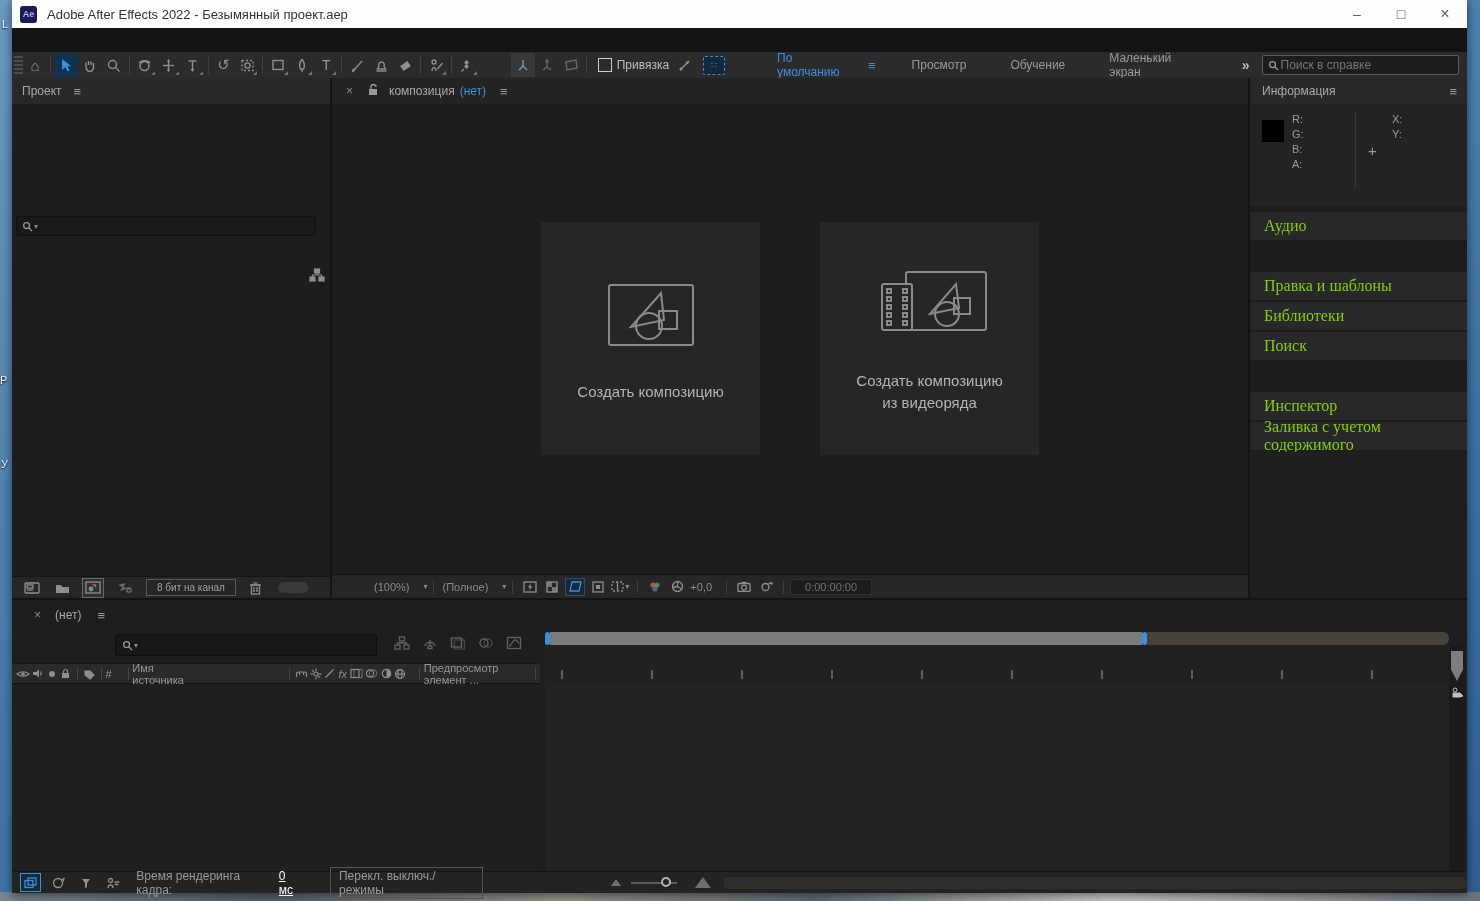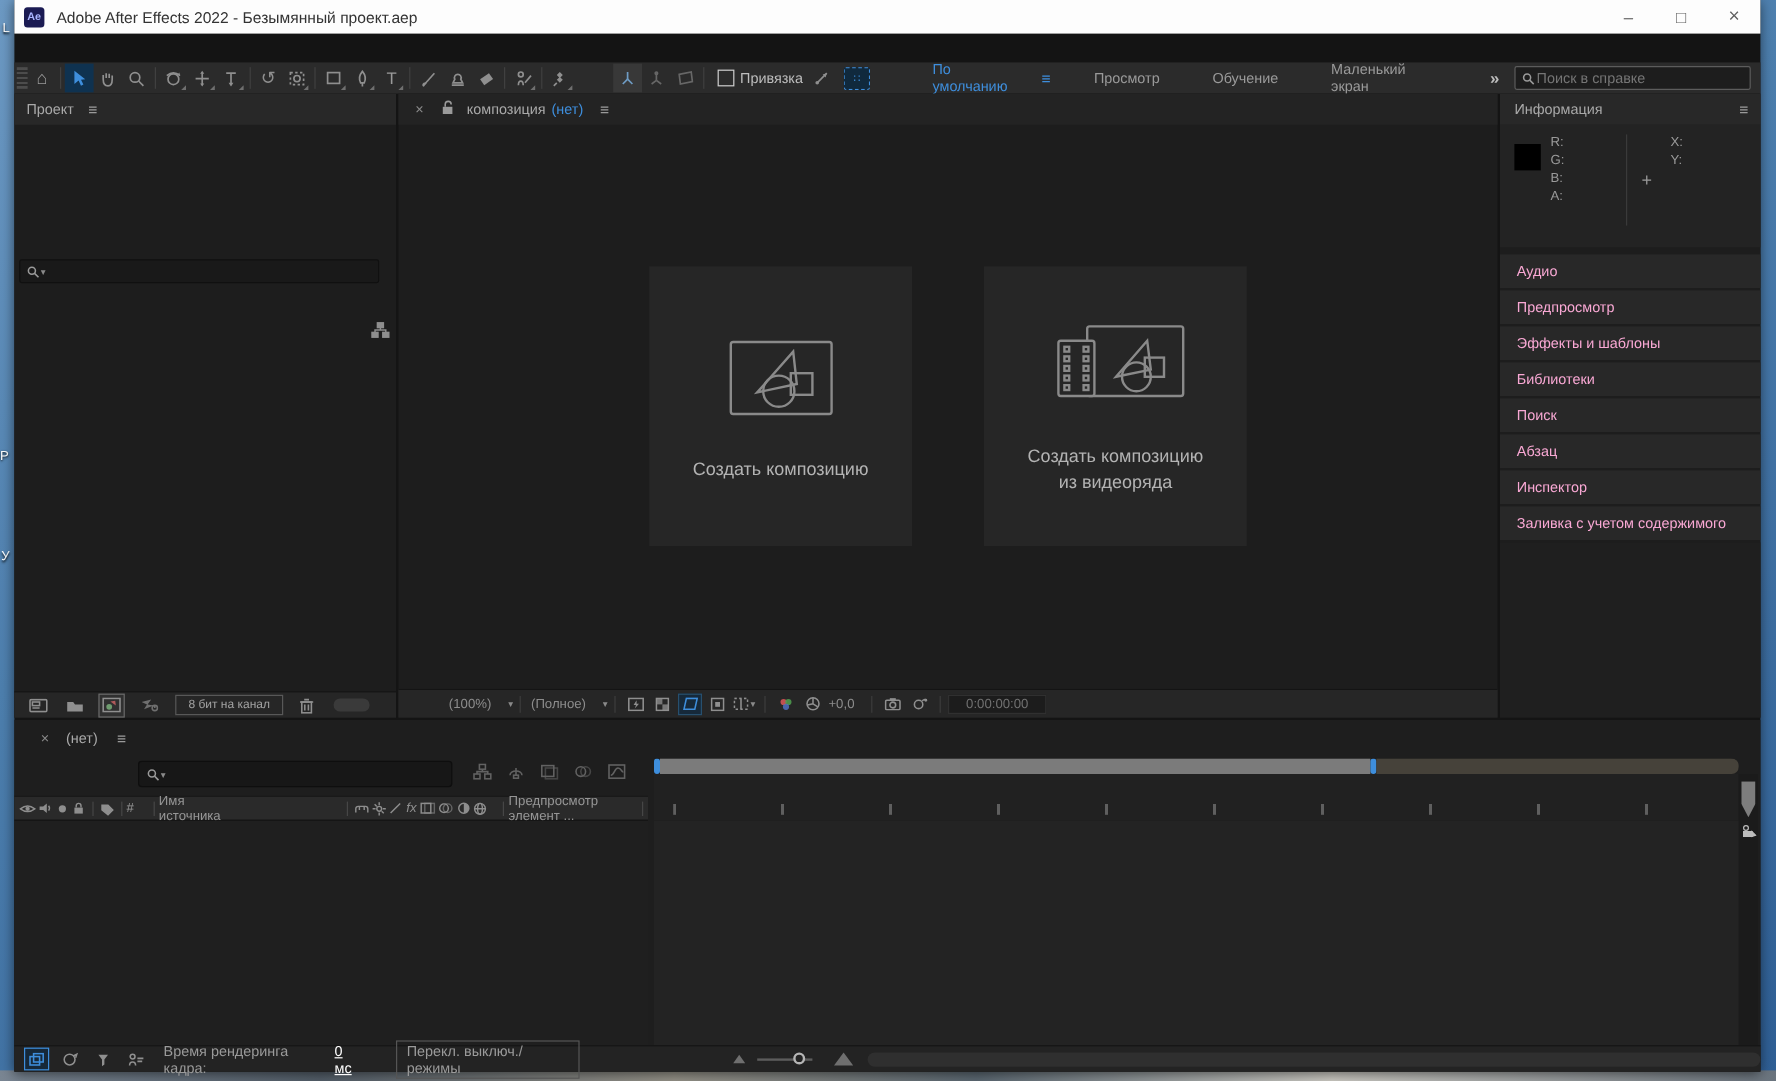--- a/index.html
+++ b/index.html
@@ -84,21 +84,21 @@
 
   
   #infocol{left:1238px;top:78px;width:217px;height:520px;background:#1d1d1d;}
   .info-body{position:absolute;left:0;top:26px;width:100%;height:102px;background:#232323;}
   .swatch{position:absolute;left:12px;top:16px;width:22px;height:22px;background:#000;}
   .rgba{position:absolute;left:42px;top:8px;font-size:11px;color:#9a9a9a;line-height:15px;}
   .inf-div{position:absolute;left:105px;top:8px;width:1px;height:76px;background:#3a3a3a;}
   .xy{position:absolute;left:142px;top:8px;font-size:11px;color:#9a9a9a;line-height:15px;}
   .cross{position:absolute;left:118px;top:38px;color:#9a9a9a;font-size:15px;}
   .info-rule{position:absolute;left:8px;top:118px;width:190px;height:1px;background:#3c3c3c;}
-  .side-row{position:absolute;left:0;width:100%;height:28px;background:#282828;display:flex;align-items:center;font-size:12px;color:#f9a8d4;}
+  .side-row{position:absolute;left:0;width:100%;height:28px;background:#282828;display:flex;align-items:center;font-size:16px;color:#84cc16;font-family:Liberation Serif, serif;}
   .side-row span{margin-left:14px;}
 
   
   #timeline{left:0;top:600px;width:1455px;height:293px;background:#1e1e1e;}
   .tl-tabbar{position:absolute;left:0;top:0;width:100%;height:30px;display:flex;align-items:center;font-size:12px;color:#a9a9a9;}
   .tl-search{position:absolute;left:103px;top:34px;width:262px;height:22px;background:#171717;border:1px solid #0e0e0e;border-radius:3px;display:flex;align-items:center;padding:0 6px;box-sizing:border-box;}
   .tl-search input{flex:1;background:transparent;border:none;outline:none;color:#a9a9a9;font-size:12px;font-family:inherit;}
   .tl-icons{position:absolute;left:382px;top:36px;display:flex;gap:12px;opacity:.55;}
   .tl-icons svg{stroke:#9a9a9a;fill:none;stroke-width:1.3;}
   .navigator{position:absolute;left:533px;top:32px;width:904px;height:13px;background:#1c1c1c;border-radius:0 6px 6px 0;overflow:hidden;display:flex;}
@@ -502,34 +502,28 @@
         <span class="cross">+</span>
         <div class="xy">
           <div>X:</div>
             <div>Y:</div>
         </div>
         <div class="info-rule"></div>
       </div>
       <div class="side-row" style="top:134px">
           <span>Аудио</span>
         </div>
-      <div class="side-row" style="top:164px">
-          <span>Предпросмотр</span>
-        </div>
       <div class="side-row" style="top:194px">
-          <span>Эффекты и шаблоны</span>
+          <span>Правка и шаблоны</span>
         </div>
       <div class="side-row" style="top:224px">
           <span>Библиотеки</span>
         </div>
       <div class="side-row" style="top:254px">
           <span>Поиск</span>
-        </div>
-      <div class="side-row" style="top:284px">
-          <span>Абзац</span>
         </div>
       <div class="side-row" style="top:344px">
           <span>Заливка с учетом содержимого</span>
         </div>
       <div class="side-row" style="top:314px">
           <span>Инспектор</span>
         </div>
       <div style="position:absolute;left:0;top:374px;width:100%;height:146px;background:#1f1f1f"></div>
     </div>
 

